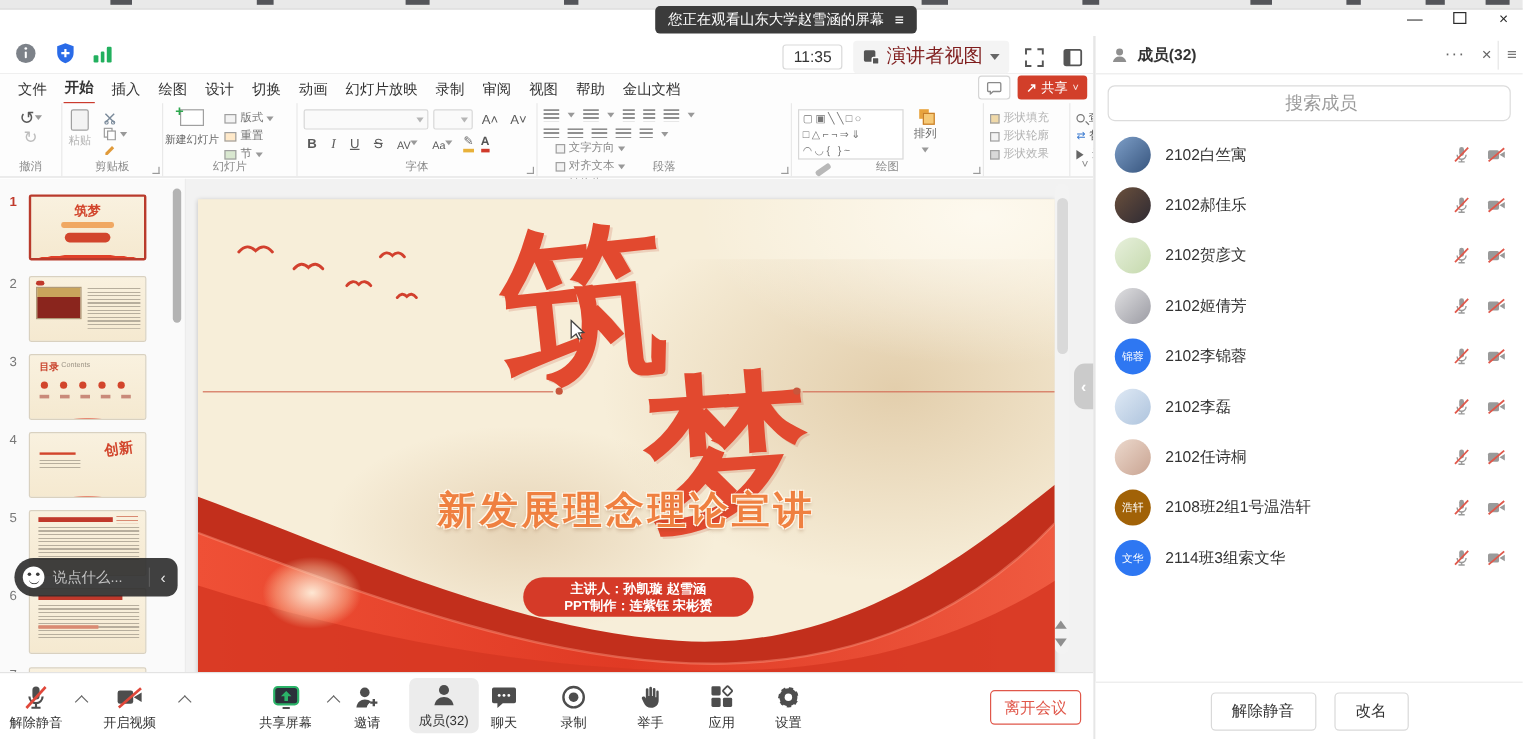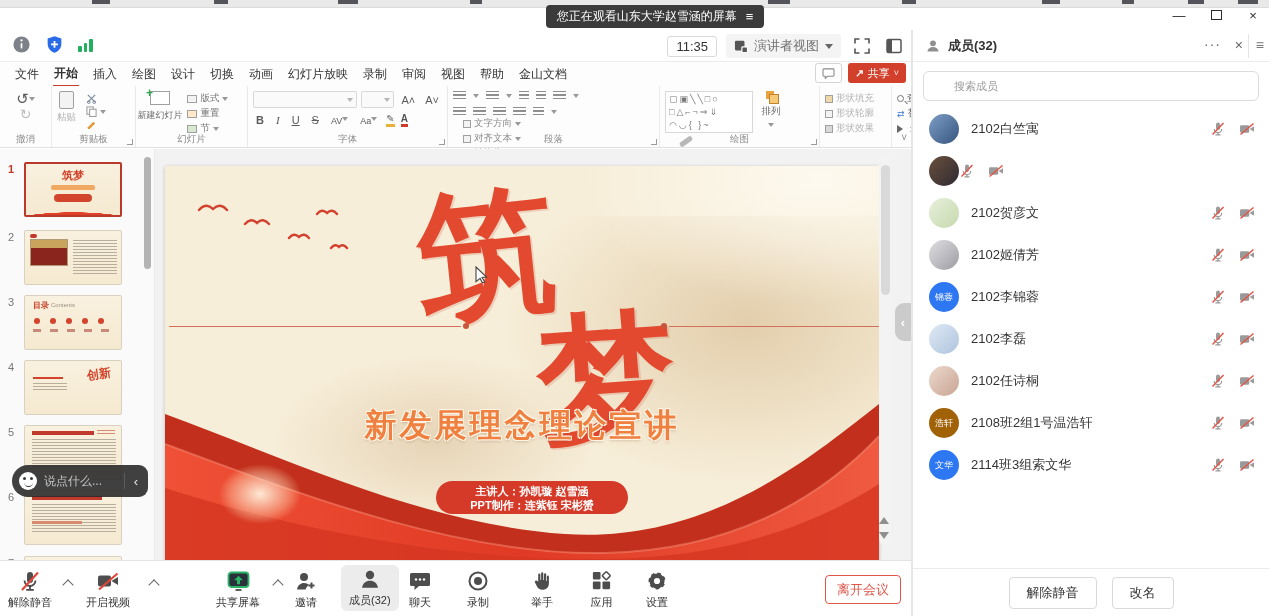--- a/index.html
+++ b/index.html
@@ -19,36 +19,36 @@
   
   #win-controls { position:absolute; right:8px; top:8px; display:flex; gap:21px; align-items:center; color:#2b2b2b; font-size:13px; z-index:30; }
   #win-controls .wc { width:16px; text-align:center; cursor:pointer; }
   .max-box { display:inline-block; width:11px; height:10px; border:1.4px solid #2b2b2b; }
 
   
   #meet-topbar { position:absolute; left:0; top:30px; width:911px; height:32px; background:#fff; border-bottom:1px solid #ececec; }
   .mtb-left { position:absolute; left:12px; top:5px; display:flex; gap:14px; align-items:center; }
   .mtb-right { position:absolute; right:6px; top:4px; display:flex; gap:9px; align-items:center; }
   #time-box { border:1px solid #d9d9d9; border-radius:3px; padding:2px 8px; font-size:13px; color:#333; }
-  #view-btn { display:flex; align-items:center; gap:6px; background:#f4f4f4; border-radius:3px; padding:3px 8px; font-size:13px; color:#737373; cursor:pointer;justify-content:flex-end; }
+  #view-btn { display:flex; align-items:center; gap:6px; background:#f4f4f4; border-radius:3px; padding:3px 8px; font-size:16px; color:#7f1d1d; cursor:pointer;justify-content:flex-end; }
   .caret-down { width:0; height:0; border:4px solid transparent; border-top:5px solid #666; margin-top:4px; }
   .sig-bars { display:flex; align-items:flex-end; gap:2px; height:14px; }
   .sig-bars i { width:3.5px; background:#22b05e; border-radius:1px; }
 
   
   #member-panel { position:absolute; left:911px; top:30px; width:358px; height:586px; background:#fff; border-left:2px solid #e6e6e6; }
   #mp-header { position:relative; height:32px; border-bottom:1px solid #ececec; display:flex; align-items:center; padding-left:12px; gap:7px; }
   #mp-header .title { font-size:13px; color:#333; font-weight:bold; }
   #mp-more { position:absolute; right:48px; top:6px; color:#666; font-size:14px; letter-spacing:1px; cursor:pointer; }
   #mp-close { position:absolute; right:26px; top:7px; color:#666; font-size:14px; cursor:pointer; }
   #mp-divider { position:absolute; right:20px; top:4px; width:1px; height:24px; background:#e5e5e5; }
   #mp-menu { position:absolute; right:5px; top:7px; color:#777; font-size:14px; cursor:pointer; }
   #mp-search-wrap { padding:9px 10px 7px; }
-  #mp-search { width:100%; height:30px; border:1px solid #dcdcdc; border-radius:6px; padding:0 10px 0 30px; font-size:11px; color:#a16207; outline:none;
-    font-family:"Liberation Sans","DejaVu Sans",sans-serif; }
+  #mp-search { width:100%; height:30px; border:1px solid #dcdcdc; border-radius:6px; padding:0 10px 0 30px; font-size:15px; color:#a16207; outline:none;
+    font-family:"Liberation Sans","DejaVu Sans",sans-serif;text-align:center; }
   #mp-search::placeholder { color:#9b9b9b; }
   .m-row { display:flex; align-items:center; height:42px; padding:0 14px 0 16px; }
   .avatar { width:30px; height:30px; border-radius:50%; flex:0 0 30px; display:flex; align-items:center; justify-content:center; overflow:hidden; }
   .avatar span { color:#fff; font-size:9px;text-align:center; }
   .m-name { margin-left:12px; font-size:13px; color:#333; flex:1; white-space:nowrap; }
   .m-icons { display:flex; gap:13px; align-items:center; }
   .ic16 { width:16px; height:16px; }
   #mp-footer { position:absolute; left:0; bottom:0; width:100%; height:48px; border-top:1px solid #eaeaea;
     display:flex; align-items:center; justify-content:center; gap:15px; background:#fff; }
   .mp-btn { border:1px solid #d9d9d9; border-radius:4px; background:#fff; padding:6px 17px; font-size:13px; color:#333; cursor:pointer;
@@ -697,20 +697,21 @@
               <rect x="1" y="4.2" width="9.2" height="7.6" rx="1.4" fill="#9a9a9a"></rect>
               <path d="M10.6 8l4.4-2.7v5.4z" fill="#9a9a9a"></path>
               <line x1="1.5" y1="13.5" x2="14.5" y2="2.5" stroke="#e0574a" stroke-width="1.5"></line>
             </svg>
         </span>
       </div>
       <div class="m-row">
         <span class="avatar" style="background:linear-gradient(135deg,#6b503c,#2e2a33)">
             <span></span>
           </span>
+        <span class="m-name">2102郝佳乐</span>
         <span class="m-icons">
           <svg class="ic16" viewBox="0 0 16 16">
               <rect x="6" y="1.5" width="4" height="7.5" rx="2" fill="#9a9a9a"></rect>
               <path d="M4.3 8a3.7 3.7 0 0 0 7.4 0" fill="none" stroke="#9a9a9a" stroke-width="1.2"></path>
               <path d="M8 11.7v2M5.4 13.9h5.2" stroke="#9a9a9a" stroke-width="1.2" fill="none"></path>
               <line x1="2.5" y1="13.5" x2="13.5" y2="2" stroke="#e0574a" stroke-width="1.5"></line>
             </svg>
           <svg class="ic16" viewBox="0 0 16 16">
               <rect x="1" y="4.2" width="9.2" height="7.6" rx="1.4" fill="#9a9a9a"></rect>
               <path d="M10.6 8l4.4-2.7v5.4z" fill="#9a9a9a"></path>

